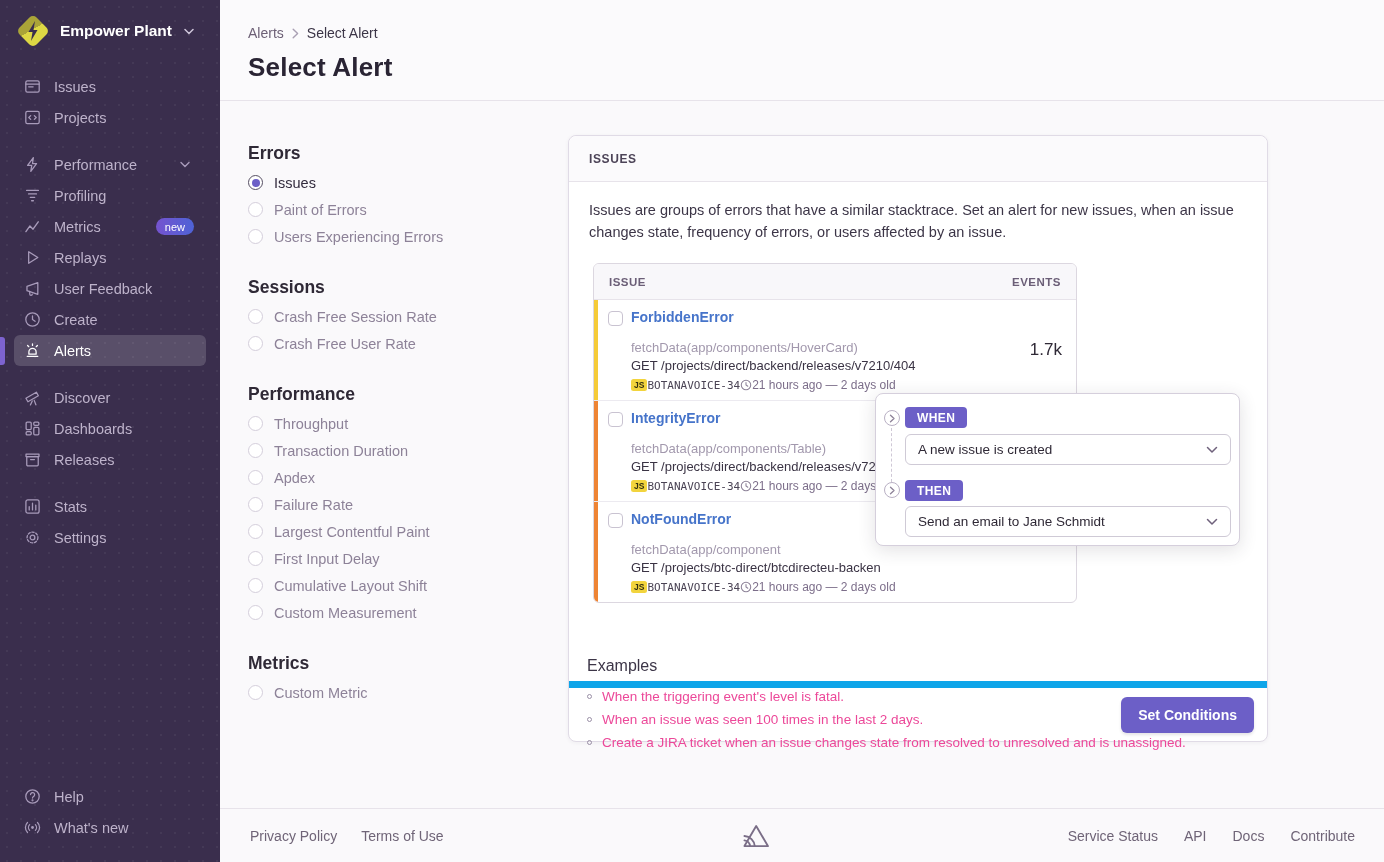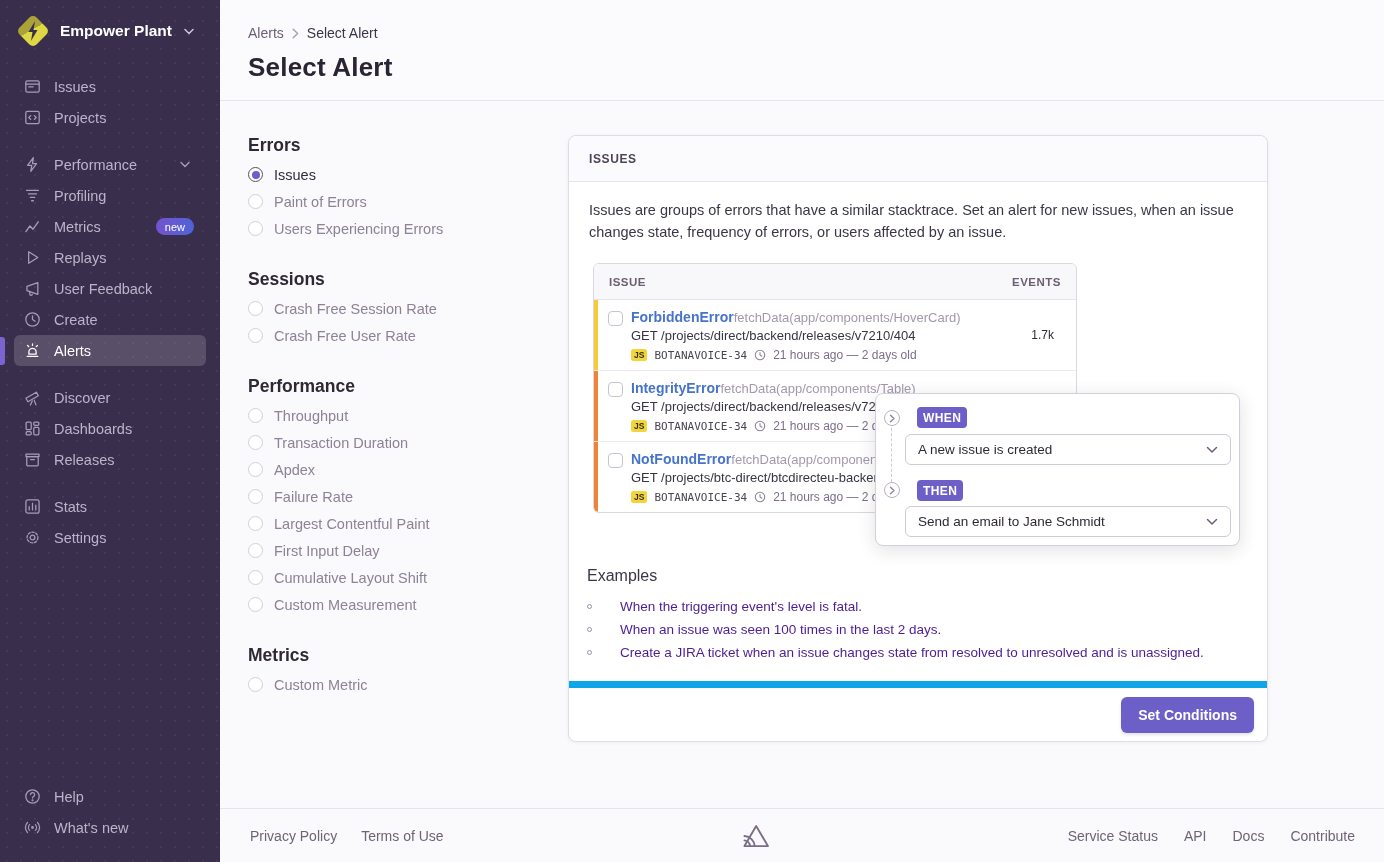--- a/index.html
+++ b/index.html
@@ -62,21 +62,21 @@
   }
   .breadcrumb { position:absolute; left:28px; top:25px; display:flex; align-items:center; gap:8px; font-size:14px; }
   .crumb-link { color:#6d6076; }
   .crumb-sep { color:#a99fb3; }
   .crumb-current { color:#3c3547; }
   .page-title { position:absolute; left:28px; top:52px; font-size:26px; font-weight:700; color:#2a2434; letter-spacing:.2px; }
 
   
   .selector { position:absolute; left:248px; top:135px; width:300px; }
   .sel-group { margin-top:27px; }
-  .sel-group.first { margin-top:0; }
+  .sel-group.first { margin-top:8px; }
   .group-title { font-size:17.5px; line-height:20px; font-weight:600; color:#2f2936; margin-bottom:6px; }
   .opt { height:27px; display:flex; align-items:center; gap:11px; }
   .radio {
     width:15px; height:15px; border-radius:50%; flex:none;
     border:1.5px solid #d4cedb; background:#fff; position:relative;
   }
   .radio.selected { border-color:#564f63; }
   .radio.selected::after {
     content:""; position:absolute; left:2.5px; top:2.5px; width:8px; height:8px;
     border-radius:50%; background:var(--accent,#6C5FC7);
@@ -110,37 +110,37 @@
   .t-head .col-issue { flex:1; }
   .t-row { position:relative; padding:9px 14px 8px 37px; border-bottom:1px solid #eceaf0; }
   .t-row:last-child { border-bottom:none; }
   .level { position:absolute; left:0; top:0; bottom:0; width:4px; }
   .level-yellow { background:var(--level-yellow,#F5CB38); }
   .level-orange { background:var(--level-orange,#EE8434); }
   .cbx {
     position:absolute; left:14px; top:11px; width:15px; height:15px;
     border:1px solid #c9c3d1; border-radius:4px; background:#fff;
   }
-  .r-line1 { display:flex; align-items:baseline; gap:0; white-space:nowrap; overflow:hidden; }
+  .r-line1 { display:flex; align-items:baseline; gap:15px; white-space:nowrap; overflow:hidden;flex-direction:column; }
   .err-name { font-size:14px; font-weight:700; color:var(--link-blue,#4674CA); text-decoration:none; }
   .culprit { font-size:13px; color:#a298ad; }
   .r-line2 { margin-top:3px; font-size:13px; color:#3a3344; white-space:nowrap; overflow:hidden; }
-  .r-line3 { margin-top:5px; display:flex; align-items:center; gap:7px; white-space:nowrap; overflow:hidden; }
+  .r-line3 { margin-top:5px; display:flex; align-items:center; white-space:nowrap; overflow:hidden; }
   .js-badge {
     background:var(--js-badge,#F2D43D); color:#33300f; font-size:8.5px; font-weight:700;
     padding:2px 3px; border-radius:2.5px; line-height:1;
   }
   .short-id { font-family:"DejaVu Sans Mono","Liberation Mono",monospace; font-size:11px; color:#4a4354; }
   .clock { color:#8d8298; }
   .age { font-size:12px; color:#7c6e8a; }
-  .events-val { position:absolute; right:22px; top:50%; transform:translateY(-50%); font-size:12px; color:#2f2936;margin-left:28px; }
+  .events-val { position:absolute; right:14px; top:50%; transform:translateY(-50%); font-size:17px; color:#2f2936;margin-left:28px; }
 
   .examples { margin-top:54px; margin-left:-2px; }
   .examples-title { font-size:16px; color:#3c3547; margin-bottom:10px; }
-  .ex-item { display:flex; align-items:flex-start; gap:28px; font-size:13.5px; color:#4c1d95; line-height:23px; }
+  .ex-item { display:flex; align-items:flex-start; gap:10px; font-size:13.5px; color:#ec4899; line-height:23px; }
   .ex-bullet { width:5px; height:5px; border:1px solid #9a8fa6; border-radius:50%; flex:none; margin-top:9px; }
 
   .panel-footer {
     position:absolute; left:0; right:0; bottom:0; height:60px;
     border-top:7px solid #0ea5e9; display:flex; align-items:center; justify-content:flex-end;
     padding:0 13px;
   }
   .btn-primary {
     background:var(--accent,#6C5FC7); color:#fff; font-weight:700; font-size:14px;
     border:none; border-radius:6px; height:36px; padding:0 17px;
@@ -158,21 +158,21 @@
     position:absolute; left:8px; width:16px; height:16px; border-radius:50%;
     border:1px solid #b9b0c4; color:#8d8298; display:flex; align-items:center; justify-content:center;
     background:#fff; z-index:2;
   }
   .step-circle.c1 { top:16px; }
   .step-circle.c2 { top:88px; }
   .dotline { position:absolute; left:15px; top:34px; height:54px; border-left:1px dashed #cfc8d6; }
   .step-badge {
     position:absolute; left:29px; display:inline-block;
     background:var(--accent,#6C5FC7); color:#fff; font-size:12px; font-weight:700;
-    letter-spacing:.4px; padding:4px 6px 3px; border-radius:4px;margin-left:12px;
+    letter-spacing:.4px; padding:4px 12px 3px; border-radius:4px;
   }
   .step-badge.b-when { top:13px; }
   .step-badge.b-then { top:86px; }
   .select {
     position:absolute; left:29px; width:326px; height:31px;
     border:1px solid #cfcad6; border-radius:6px; background:#fff;
     display:flex; align-items:center; padding:0 12px; font-size:13.5px; color:#2f2936;
   }
   .select.s1 { top:40px; }
   .select.s2 { top:112px; }

